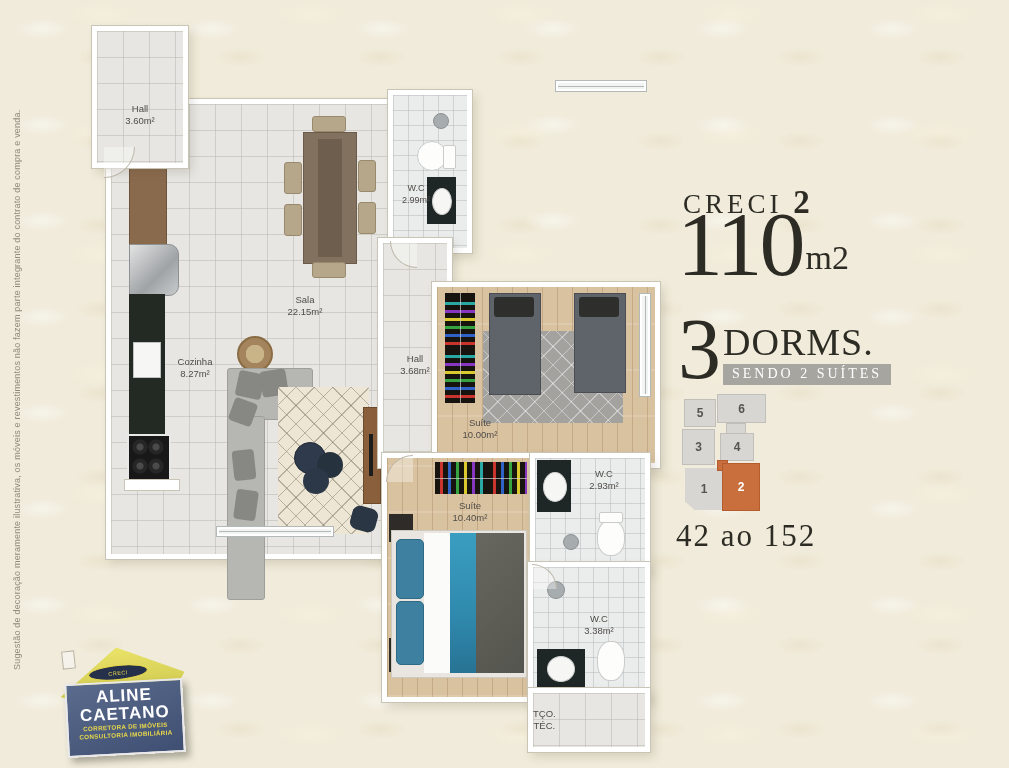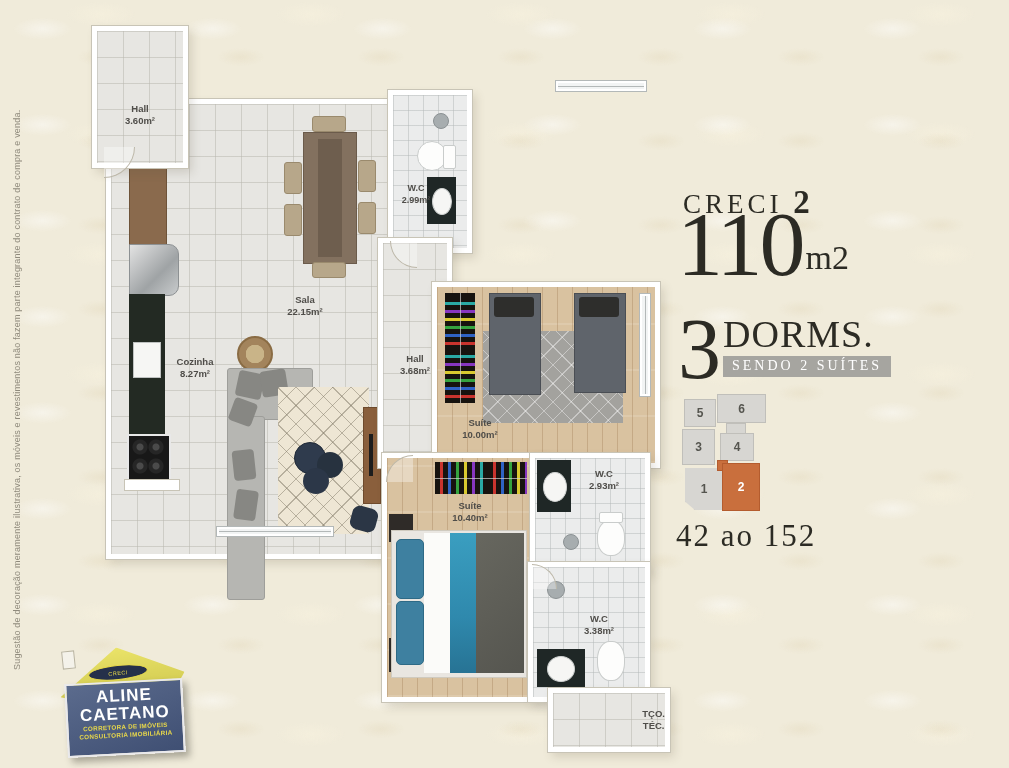--- a/index.html
+++ b/index.html
@@ -23,21 +23,21 @@
         linear-gradient(rgba(180,184,184,.5) 1px,transparent 1px),
         linear-gradient(90deg,rgba(180,184,184,.5) 1px,transparent 1px);
         background-size:15px 15px;}
   .wood{background-color:#d9c2a0;background-image:
         repeating-linear-gradient(90deg,rgba(150,112,72,.30) 0 1px,transparent 1px 15px),
         repeating-linear-gradient(0deg,rgba(255,255,255,.13) 0 2px,transparent 2px 46px);}
   .terr{background-color:#e3e2dd;background-image:
         linear-gradient(rgba(184,182,174,.5) 1px,transparent 1px),
         linear-gradient(90deg,rgba(184,182,174,.5) 1px,transparent 1px);
         background-size:30px 30px;}
-  .rlabel{position:absolute;font-weight:bold;font-size:9.5px;line-height:1.3;
+  .rlabel{position:absolute;font-weight:normal;font-size:9.5px;line-height:1.3;
           color:#4f4d49;text-align:center;}
   .f{position:absolute;}
   .window{position:absolute;background:#f2f4f4;border:1px solid #b3b8b8;
           box-shadow:inset 0 0 0 2px #fff;background-repeat:no-repeat;background-position:center;}
   .win-h{background-image:linear-gradient(#b3b8b8,#b3b8b8);background-size:100% 1px;}
   .win-v{background-image:linear-gradient(#b3b8b8,#b3b8b8);background-size:1px 100%;}
   .arc{position:absolute;border-style:solid;border-color:#bcb7a8;background:rgba(255,255,255,.35);}
   .ward{background-color:#17130f;background-image:
         linear-gradient(rgba(210,210,210,.7),rgba(210,210,210,.7)),
         repeating-linear-gradient(90deg,transparent 0 5px,#c9342e 5px 8px,transparent 8px 13px,
@@ -61,21 +61,21 @@
   .shead{background:#a7adaf;border:1px solid #8b9193;border-radius:50%;}
   
   .serif{font-family:"Liberation Serif","DejaVu Serif",serif;color:#2c2b24;}
   .final{position:absolute;left:683px;top:184px;font-size:27px;letter-spacing:4px;}
   .final b{font-size:33px;letter-spacing:0;}
   .big110{position:absolute;left:677px;top:207px;font-size:92px;line-height:.82;letter-spacing:-3px;}
   .big110 .unit{font-size:34px;letter-spacing:0;position:relative;bottom:6px;margin-left:3px;}
   .areapriv{position:absolute;left:683px;top:294px;font-size:22px;letter-spacing:1px;word-spacing:7px;}
   .dormsrow{position:absolute;left:678px;top:315px;display:flex;align-items:flex-start;}
   .three{font-size:86px;line-height:.8;letter-spacing:0;}
-  .dormscol{margin-left:2px;}
+  .dormscol{margin-left:2px;margin-top:8px;}
   .dormsword{font-size:38px;line-height:1;letter-spacing:1px;}
   .banner{display:inline-block;margin-top:3px;background:#a6a5a0;color:#fff;
           font-size:14px;letter-spacing:3px;padding:2px 9px 3px 9px;}
   .range{position:absolute;left:676px;top:518px;font-size:31px;letter-spacing:2px;}
   .minimap{position:absolute;left:681px;top:392px;width:90px;height:126px;}
   .blk{position:absolute;background:#d7d6d2;box-shadow:0 0 0 1px #c0bfba;
        display:flex;align-items:center;justify-content:center;
        font-weight:bold;font-size:12px;color:#55554f;}
   .blk.hot{background:#c96f3d;color:#fff;box-shadow:0 0 0 1px #b45c2e;}
   
@@ -247,21 +247,21 @@
       <div class="f vanity" style="left:4px;top:82px;width:48px;height:38px;">
         <div class="f sink" style="left:10px;top:7px;width:26px;height:24px;"></div>
       </div>
       <div class="f toilet" style="left:64px;top:74px;width:26px;height:38px;border-radius:45%;"></div>
       <div class="rlabel" style="left:26px;top:46px;width:80px;">
         <div>W.C</div>
         <div>3.38m²</div>
       </div>
     </div>
 
-    <div class="room tile" style="left:460px;top:665px;width:112px;height:54px;display:flex;align-items:center;justify-content:flex-end;">
+    <div class="room tile" style="left:440px;top:665px;width:112px;height:54px;display:flex;align-items:center;justify-content:flex-start;">
       <div class="rlabel" style="position:static;">
         <div>TÇO.</div>
         <div>TÉC.</div>
       </div>
     </div>
 
     <div class="window win-h" style="left:467px;top:57px;width:90px;height:10px;"></div>
     <div class="window win-v" style="left:551px;top:270px;width:10px;height:102px;"></div>
     <div class="window win-h" style="left:128px;top:503px;width:116px;height:9px;"></div>
     <div class="arc" style="left:16px;top:124px;width:30px;height:30px;border-width:0 1px 1px 0;border-radius:0 0 100% 0;"></div>

